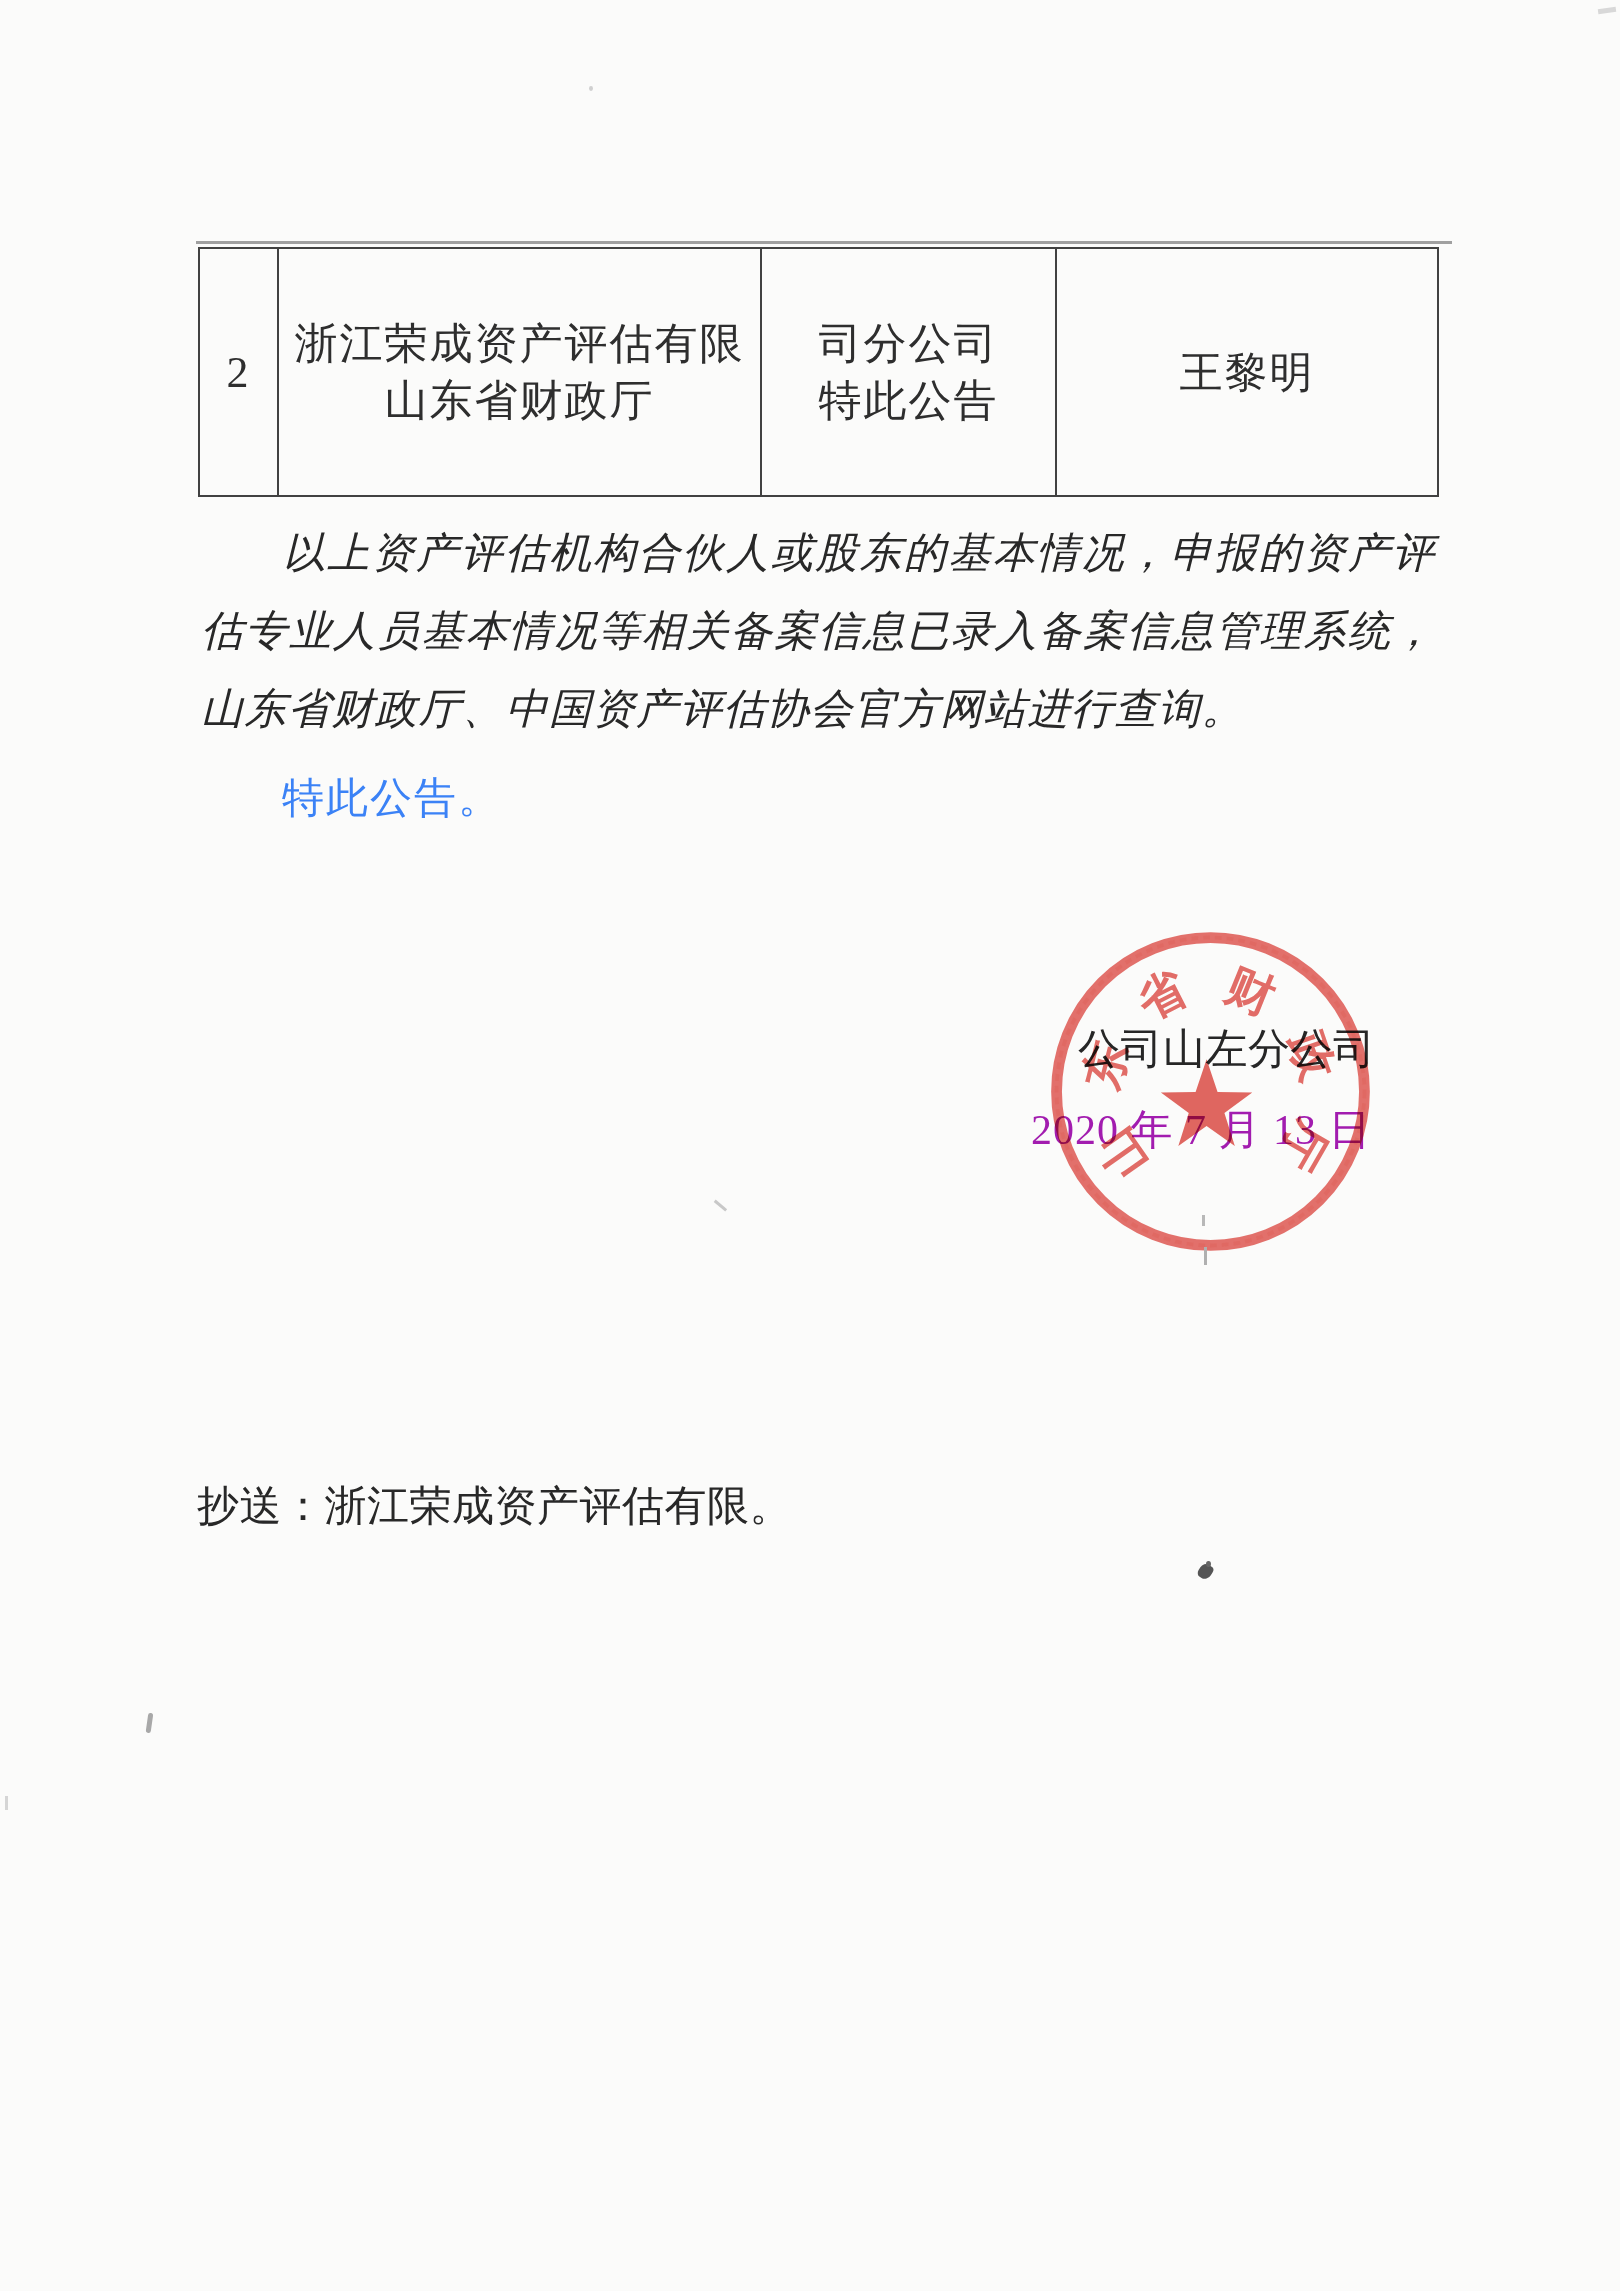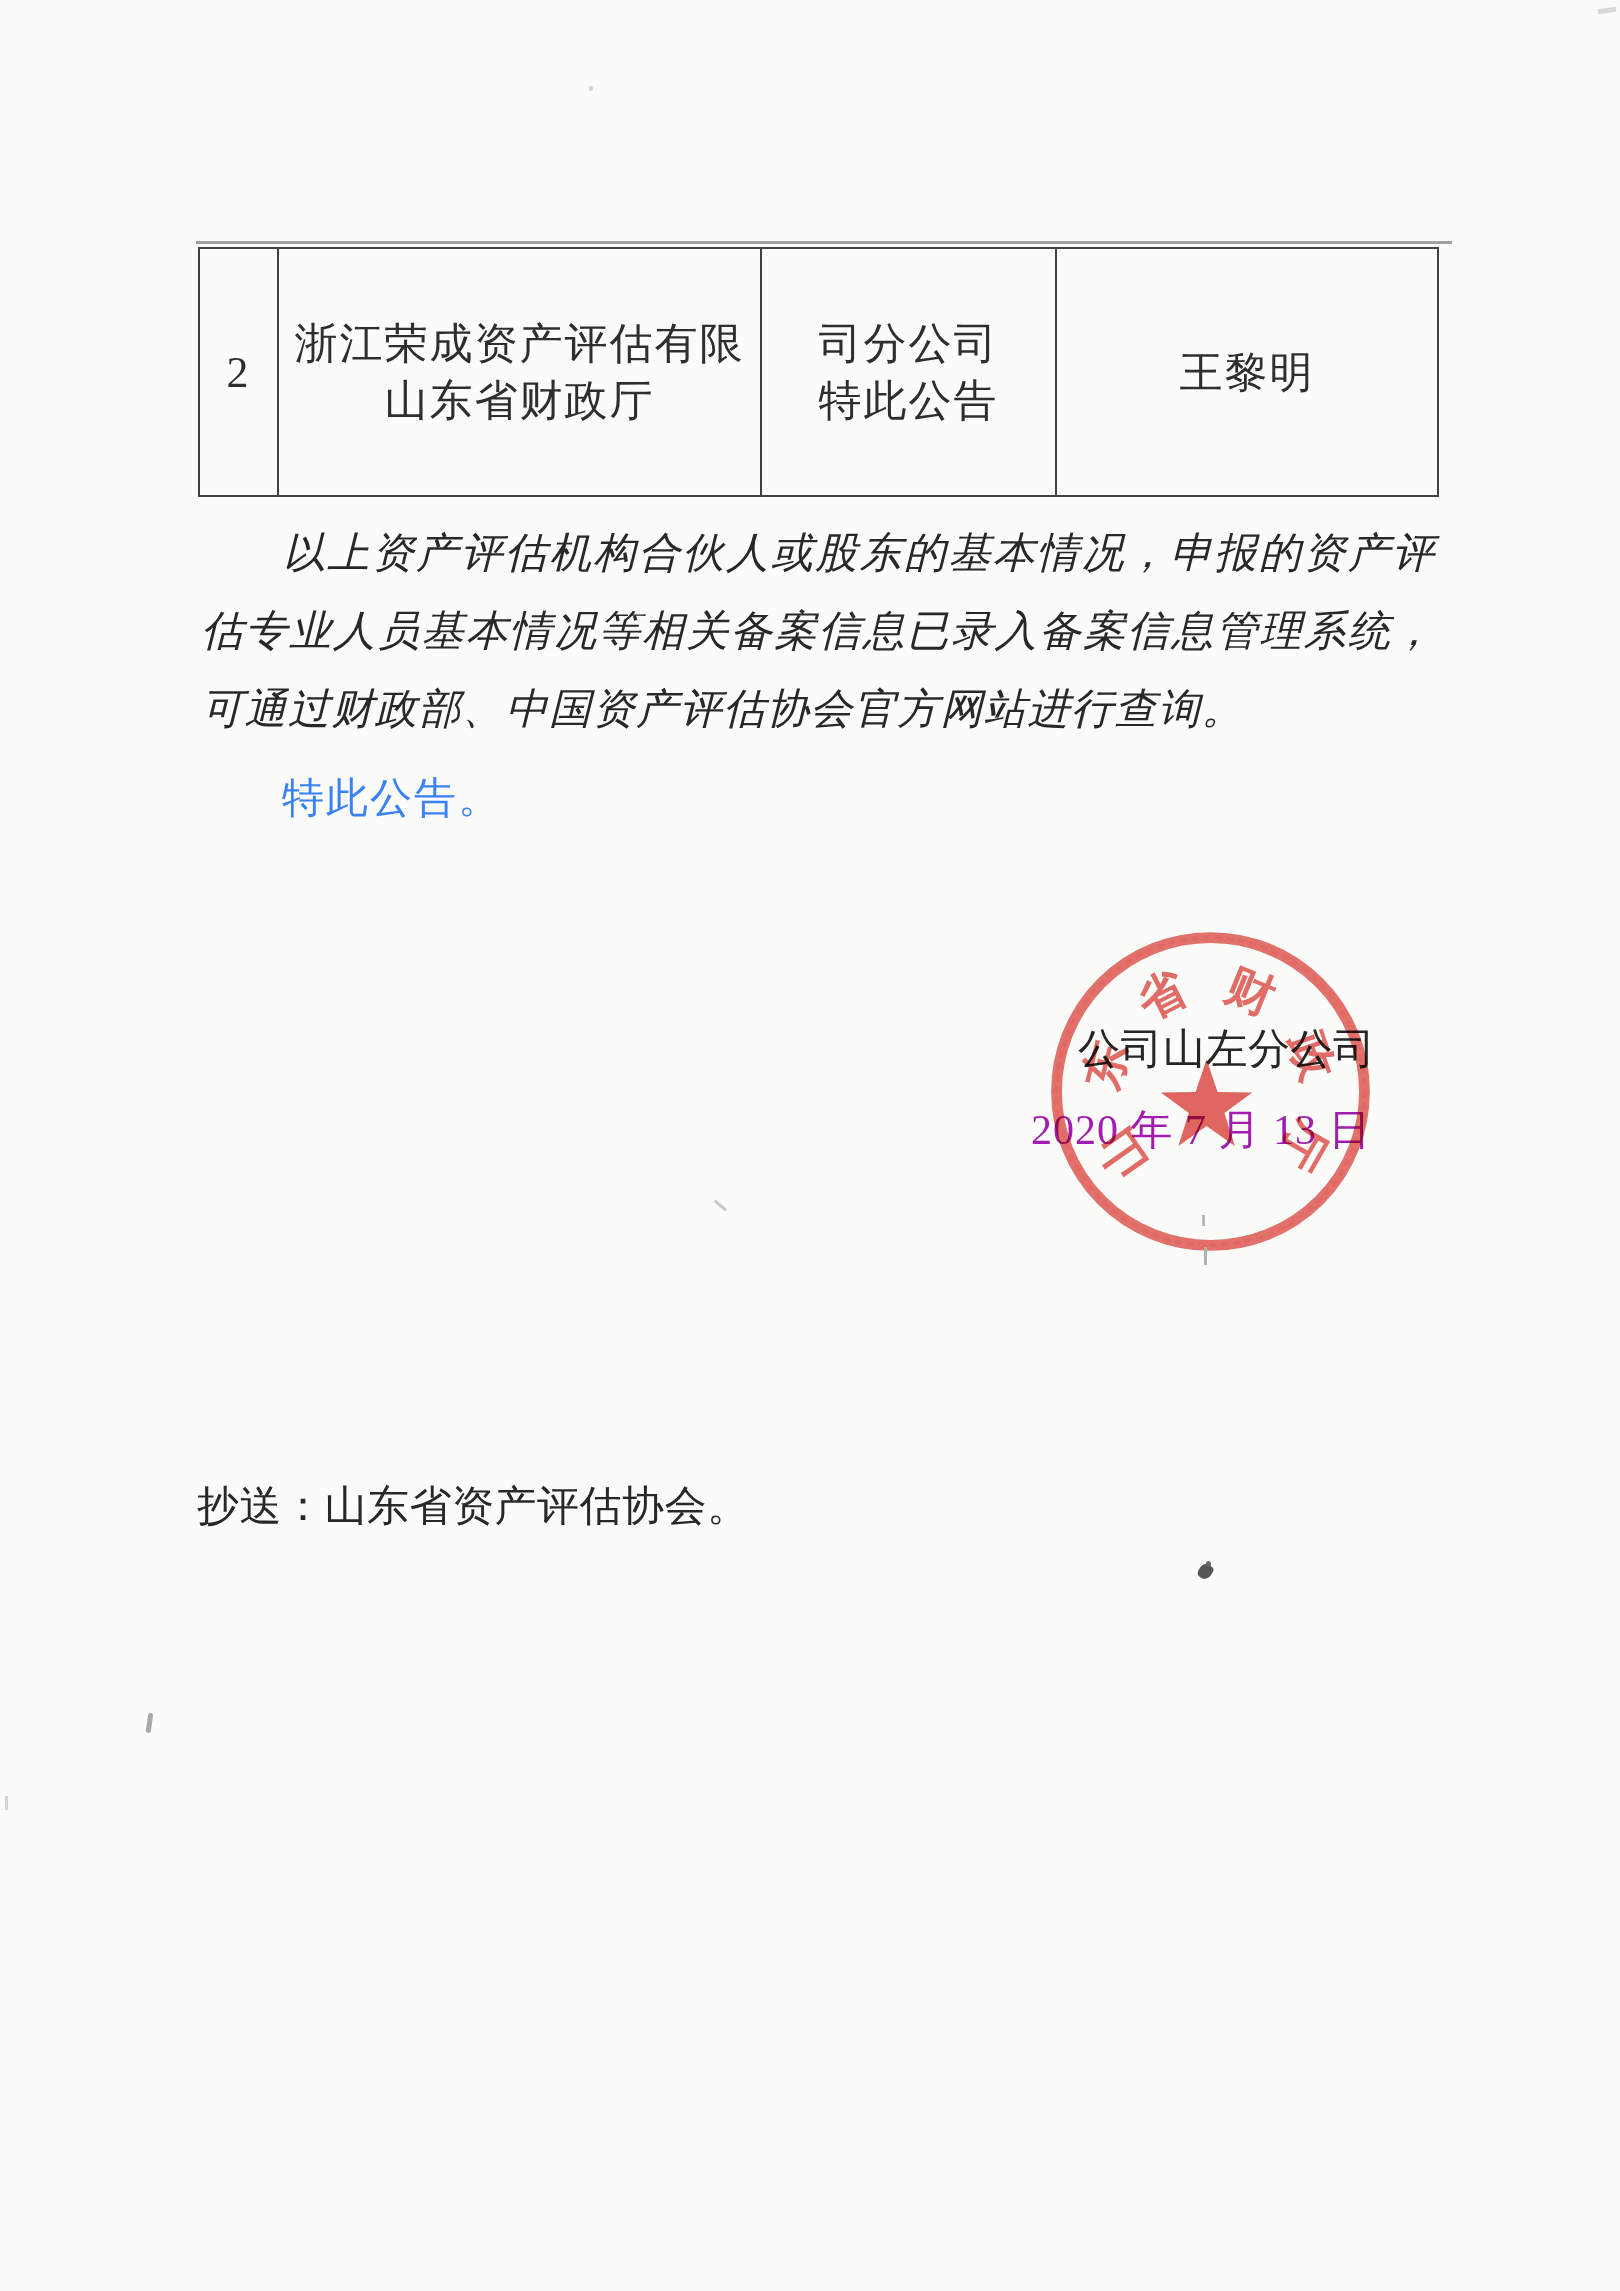--- a/index.html
+++ b/index.html
@@ -106,21 +106,21 @@
     <td>
       <span>王黎明</span>
     </td>
   </tr>
 </tbody>
   </table>
 
 <div class="abs para">
   <div class="line just indent">以上资产评估机构合伙人或股东的基本情况，申报的资产评</div>
   <div class="line just">估专业人员基本情况等相关备案信息已录入备案信息管理系统，</div>
-  <div class="line last">可通过财政部、中国资产评估协会官方网站进行查询。</div>
+  <div class="line last">山东省财政厅、中国资产评估协会官方网站进行查询。</div>
 </div>
 
 <div class="abs closing">特此公告。</div>
 
 <div class="abs agency">公司山左分公司</div>
 <div class="abs date">2020 年 7 月 13 日</div>
 
 <svg class="seal" viewBox="0 0 360 360" aria-hidden="true">
   <circle cx="180" cy="180" r="157" fill="none" stroke="#e0524b" stroke-width="11" opacity="0.88"></circle>
   <circle cx="180" cy="180" r="157" fill="none" stroke="#e0524b" stroke-width="4" opacity="0.35" stroke-dasharray="7 5"></circle>
@@ -128,21 +128,21 @@
   <g fill="#e0524b" font-size="48" text-anchor="middle" opacity="0.9">
     <text x="180" y="70" dominant-baseline="central" transform="rotate(-125,180,180)">山</text>
     <text x="180" y="70" dominant-baseline="central" transform="rotate(-76,180,180)">东</text>
     <text x="180" y="70" dominant-baseline="central" transform="rotate(-27,180,180)">省</text>
     <text x="180" y="70" dominant-baseline="central" transform="rotate(22,180,180)">财</text>
     <text x="180" y="70" dominant-baseline="central" transform="rotate(71,180,180)">政</text>
     <text x="180" y="70" dominant-baseline="central" transform="rotate(120,180,180)">厅</text>
   </g>
 </svg>
 
-<div class="abs footer-cc">抄送：山东省资产评估协会。</div>
+<div class="abs footer-cc">抄送：浙江荣成资产评估有限。</div>
 
 <div class="speck" style="left:1202px;top:1215px;width:2.9px;height:10.8px;background:#b8b8b8;"></div>
 <div class="speck" style="left:1204px;top:1247px;width:2.9px;height:17.6px;background:#b0b0b0;"></div>
 <div class="speck" style="left:1199px;top:1564px;width:12.7px;height:14.7px;background:#555;border-radius:45% 30% 50% 35%;transform:rotate(32deg);"></div>
 <div class="speck" style="left:1206px;top:1561px;width:4.9px;height:5.9px;background:#666;border-radius:50%;"></div>
 <div class="speck" style="left:147px;top:1713px;width:4.9px;height:19.6px;background:#a8a8a8;border-radius:2.9px;transform:rotate(8deg);"></div>
 <div class="speck" style="left:713px;top:1204px;width:14.7px;height:2.9px;background:#c8c8c8;transform:rotate(40deg);"></div>
 <div class="speck" style="left:1598px;top:7.8px;width:17.6px;height:4.9px;background:#d8d8d8;transform:rotate(-8deg);"></div>
 <div class="speck" style="left:589px;top:86px;width:3.9px;height:4.9px;background:#d0d0d0;border-radius:50%;"></div>
 <div class="speck" style="left:4.9px;top:1796px;width:2.9px;height:13.7px;background:#d5d5d5;"></div>

